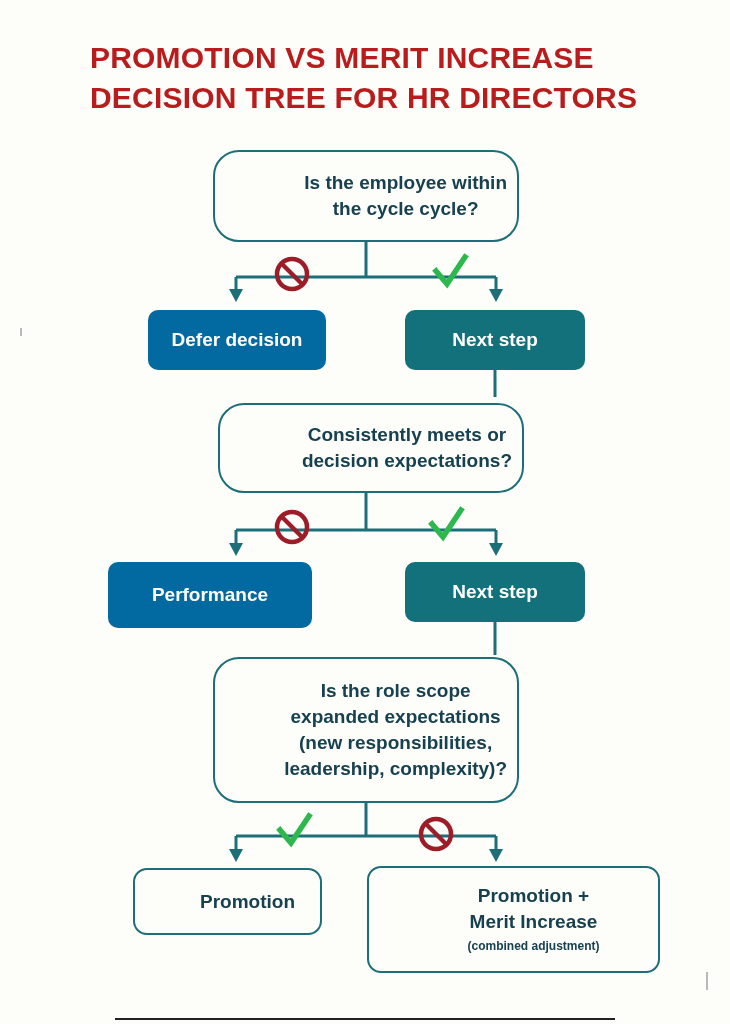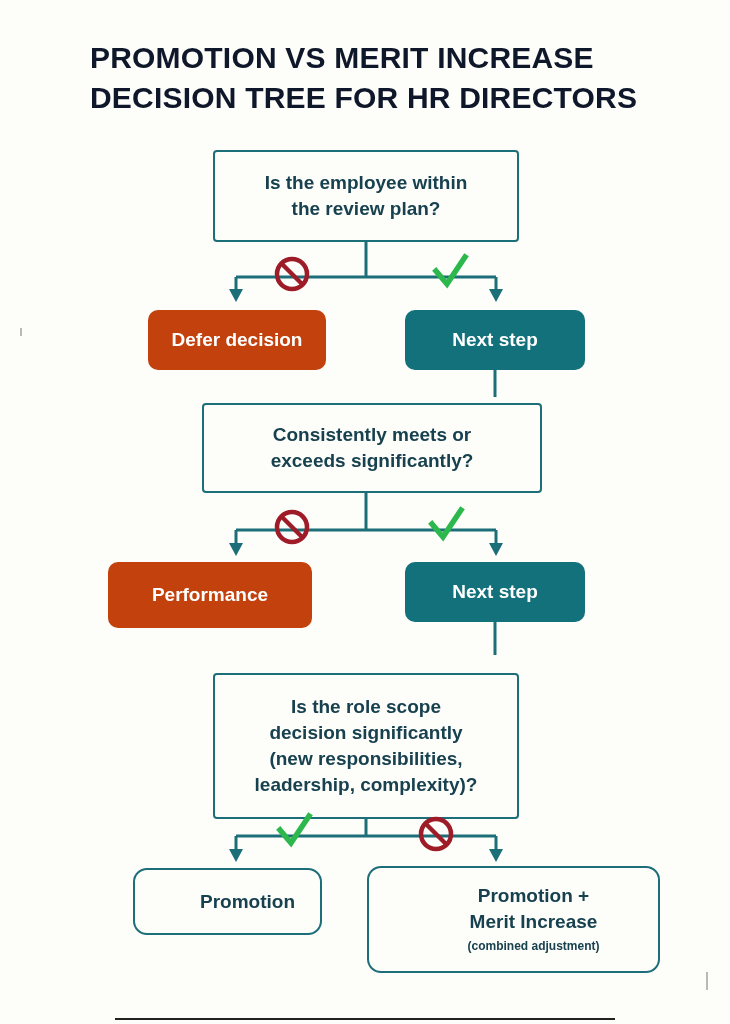--- a/index.html
+++ b/index.html
@@ -22,21 +22,21 @@
     width: 730px;
     height: 1024px;
   }
 
   
   .title {
     position: absolute;
     left: 90px;
     top: 38px;
     width: 580px;
-    color: #0f172a;
+    color: #b91c1c;
     font-size: 30px;
     font-weight: bold;
     letter-spacing: 0.2px;
     line-height: 40px;
     text-transform: uppercase;
   }
   .title .tline { display: block; }
 
   
   #wires {
@@ -54,40 +54,41 @@
     box-sizing: border-box;
     display: flex;
     align-items: center;
     justify-content: center;
     text-align: center;
   }
 
   .node.question {
     background: #fdfdfa;
     border: 2.5px solid #1C6E78;
-    border-radius: 4px;
+    border-radius: 26px;
     color: #18414F;
     font-size: 19px;
     font-weight: bold;
     line-height: 26px;
+    justify-content: flex-end;
   }
 
   .node.outcome {
     background: #fdfdfa;
     border: 2.5px solid #1C6E78;
     border-radius: 14px;
     color: #18414F;
     font-size: 19px;
     font-weight: bold;
     line-height: 26px;
     padding-left: 40px;
   }
 
   .node.purple {
-    background: #c2410c;
+    background: #0369a1;
     border-radius: 10px;
     color: #ffffff;
     font-size: 19px;
     font-weight: bold;
     line-height: 24px;
   }
 
   .node.teal {
     background: #12717A;
     border-radius: 10px;
@@ -163,21 +164,21 @@
       <polygon points="236,556 229,543 243,543"></polygon>
       <polygon points="496,556 489,543 503,543"></polygon>
       <polygon points="236,862 229,849 243,849"></polygon>
       <polygon points="496,862 489,849 503,849"></polygon>
     </g>
   </svg>
 
   <div class="node question" style="left:213px; top:150px; width:306px; height:92px;">
     <span>
       <span class="txt">Is the employee within</span>
-      <span class="txt">the review plan?</span>
+      <span class="txt">the cycle cycle?</span>
     </span>
   </div>
 
   <div class="marker" style="left:270px; top:252px;">
     <svg viewBox="0 0 44 44">
       <circle cx="22" cy="22" r="15" fill="none" stroke="#9E1B28" stroke-width="4.5"></circle>
       <line x1="11.5" y1="11.5" x2="32.5" y2="32.5" stroke="#9E1B28" stroke-width="4.5" stroke-linecap="butt"></line>
     </svg>
   </div>
   <div class="marker" style="left:428px; top:249px;">
@@ -187,24 +188,24 @@
   </div>
 
   <div class="node purple" style="left:148px; top:310px; width:178px; height:60px;">
     <span class="txt">Defer decision</span>
   </div>
 
   <div class="node teal" style="left:405px; top:310px; width:180px; height:60px;">
     <span class="txt">Next step</span>
   </div>
 
-  <div class="node question" style="left:202px; top:403px; width:340px; height:90px;">
+  <div class="node question" style="left:218px; top:403px; width:306px; height:90px;">
     <span>
       <span class="txt">Consistently meets or</span>
-      <span class="txt">exceeds significantly?</span>
+      <span class="txt">decision expectations?</span>
     </span>
   </div>
 
   <div class="marker" style="left:270px; top:505px;">
     <svg viewBox="0 0 44 44">
       <circle cx="22" cy="22" r="15" fill="none" stroke="#9E1B28" stroke-width="4.5"></circle>
       <line x1="11.5" y1="11.5" x2="32.5" y2="32.5" stroke="#9E1B28" stroke-width="4.5" stroke-linecap="butt"></line>
     </svg>
   </div>
   <div class="marker" style="left:424px; top:502px;">
@@ -216,24 +217,24 @@
   <div class="node purple" style="left:108px; top:562px; width:204px; height:66px;">
     <span>
       <span class="txt">Performance</span>
     </span>
   </div>
 
   <div class="node teal" style="left:405px; top:562px; width:180px; height:60px;">
     <span class="txt">Next step</span>
   </div>
 
-  <div class="node question" style="left:213px; top:657px; width:306px; height:146px;margin-top:16px;">
+  <div class="node question" style="left:213px; top:657px; width:306px; height:146px;">
     <span>
       <span class="txt">Is the role scope</span>
-      <span class="txt">decision significantly</span>
+      <span class="txt">expanded expectations</span>
       <span class="txt">(new responsibilities,</span>
       <span class="txt">leadership, complexity)?</span>
     </span>
   </div>
 
   <div class="marker" style="left:272px; top:808px;">
     <svg viewBox="0 0 44 44">
       <polyline points="8,22 19,35 37,8" fill="none" stroke="#2DB84D" stroke-width="5.5" stroke-linecap="square" stroke-linejoin="miter"></polyline>
     </svg>
   </div>

